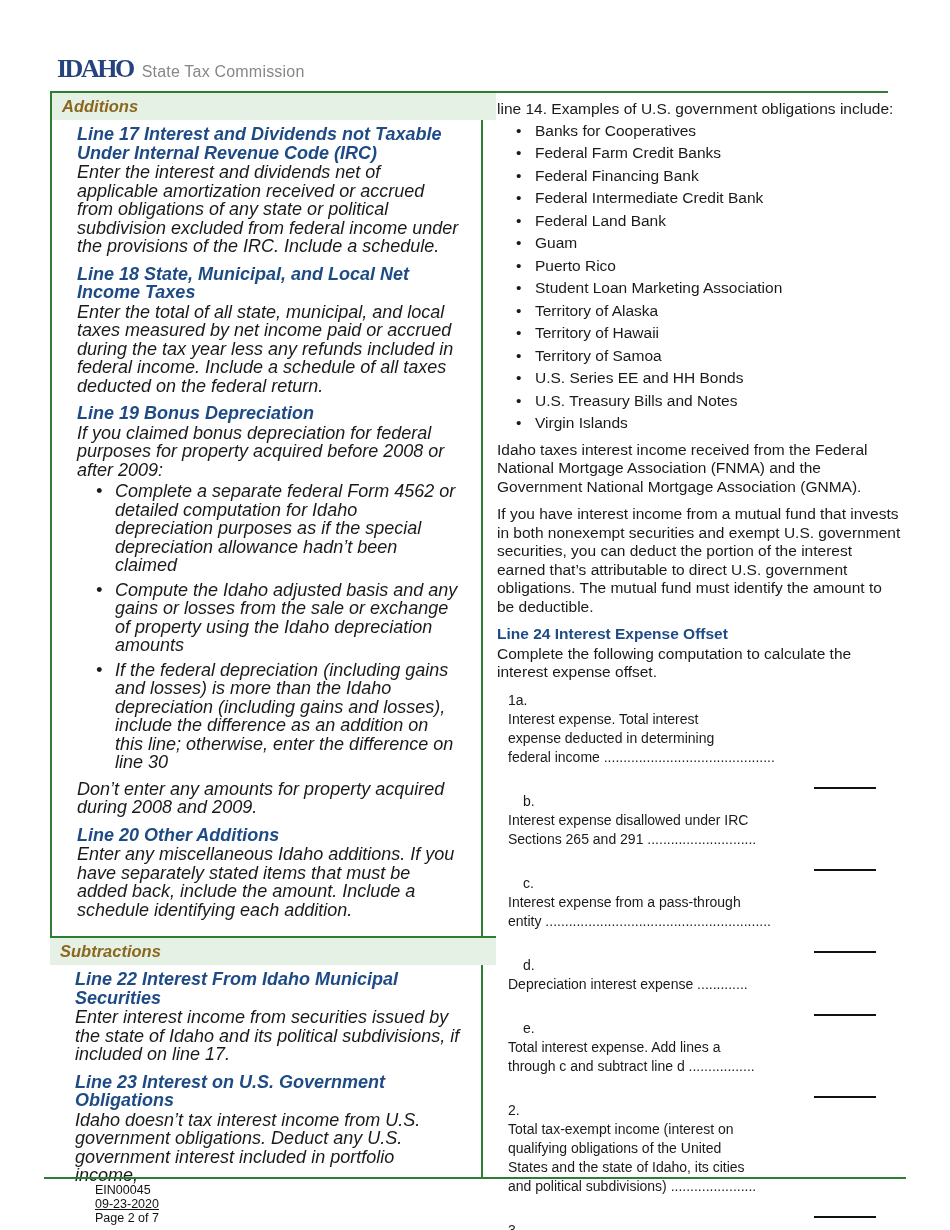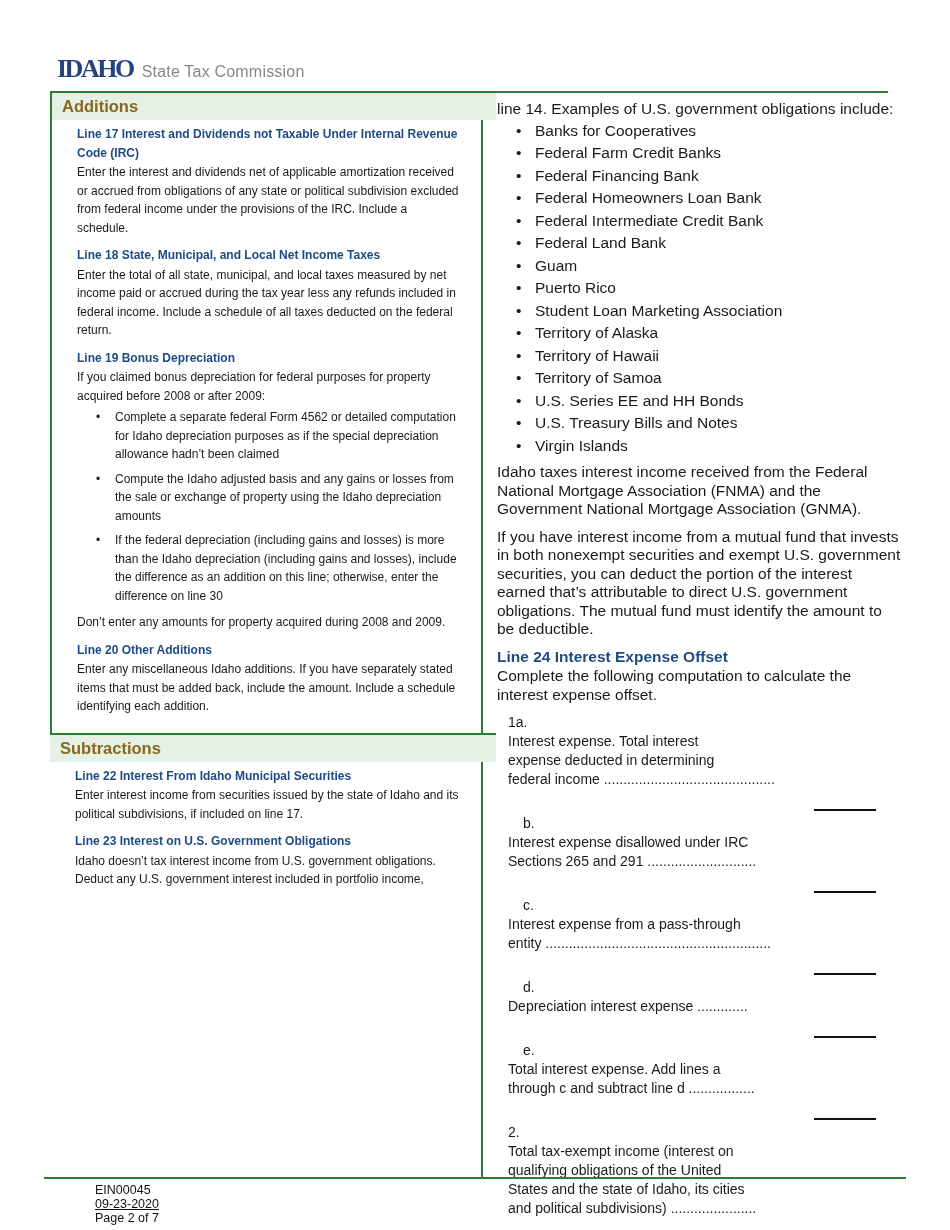--- a/index.html
+++ b/index.html
@@ -40,38 +40,38 @@
   .title-main { font-size: 17px; font-weight: bold; color: #000; }
   .title-year { font-size: 17px; font-weight: bold; color: #000; margin-left: 26px; }
   .title-cont { font-size: 14px; color: #000; margin-left: 8px; }
 
   
   .top-rule   { position: absolute; left: 50px;  top: 91px;   width: 838px; height: 2px; background: var(--green); }
   .divider    { position: absolute; left: 481px; top: 91px;   width: 2px;  height: 1086px; background: var(--green); }
   .footer-rule{ position: absolute; left: 44px;  top: 1177px; width: 862px; height: 2px; background: var(--green); }
 
   
-  .col-left  { position: absolute; left: 50px;  top: 91px; width: 446px; }
+  .col-left  { position: absolute; left: 50px;  top: 91px; width: 446px; font-style: italic; }
   .col-right { position: absolute; left: 497px; top: 91px; width: 405px; padding-top: 9px; }
 
   .col-section.bordered { border-left: 2px solid var(--green); }
 
   .section-bar {
     border-top: 2px solid var(--green);
     background: var(--bar-bg);
     padding: 4px 0 4px 10px;
   }
   .section-title {
     color: var(--brown);
     font-weight: bold;
     font-size: 16.5px;
   }
   .section-body {
     padding: 3px 36px 8px 25px;
-    font-size: 12px;
+    font-size: 18px;
     line-height: 18.5px;
   }
   .col-right { font-size: 15.5px; line-height: 18.5px; }
 
   .line-heading { color: var(--blue); font-weight: bold; margin: 2px 0 1px; }
   .para { margin: 0 0 9px; }
 
   ul.bullets { list-style: none; margin: -6px 0 8px; }
   ul.bullets li { position: relative; padding-left: 38px; }
   ul.bullets li::before { content: var(--bullet); position: absolute; left: 19px; }
@@ -157,21 +157,20 @@
           <div class="para">Idaho doesn’t tax interest income from U.S. government obligations. Deduct any U.S. government interest included in portfolio income,</div>
         </div>
       </section>
     </div>
   <div class="col-right" id="right-col">
       <div class="para">line 14. Examples of U.S. government obligations include:</div>
       <ul class="bullets loose">
         <li>Banks for Cooperatives</li>
         <li>Federal Farm Credit Banks</li>
         <li>Federal Financing Bank</li>
-        <li>Federal Homeowners Loan Bank</li>
         <li>Federal Intermediate Credit Bank</li>
         <li>Federal Land Bank</li>
         <li>Guam</li>
         <li>Puerto Rico</li>
         <li>Student Loan Marketing Association</li>
         <li>Territory of Alaska</li>
         <li>Territory of Hawaii</li>
         <li>Territory of Samoa</li>
         <li>U.S. Series EE and HH Bonds</li>
         <li>U.S. Treasury Bills and Notes</li>

